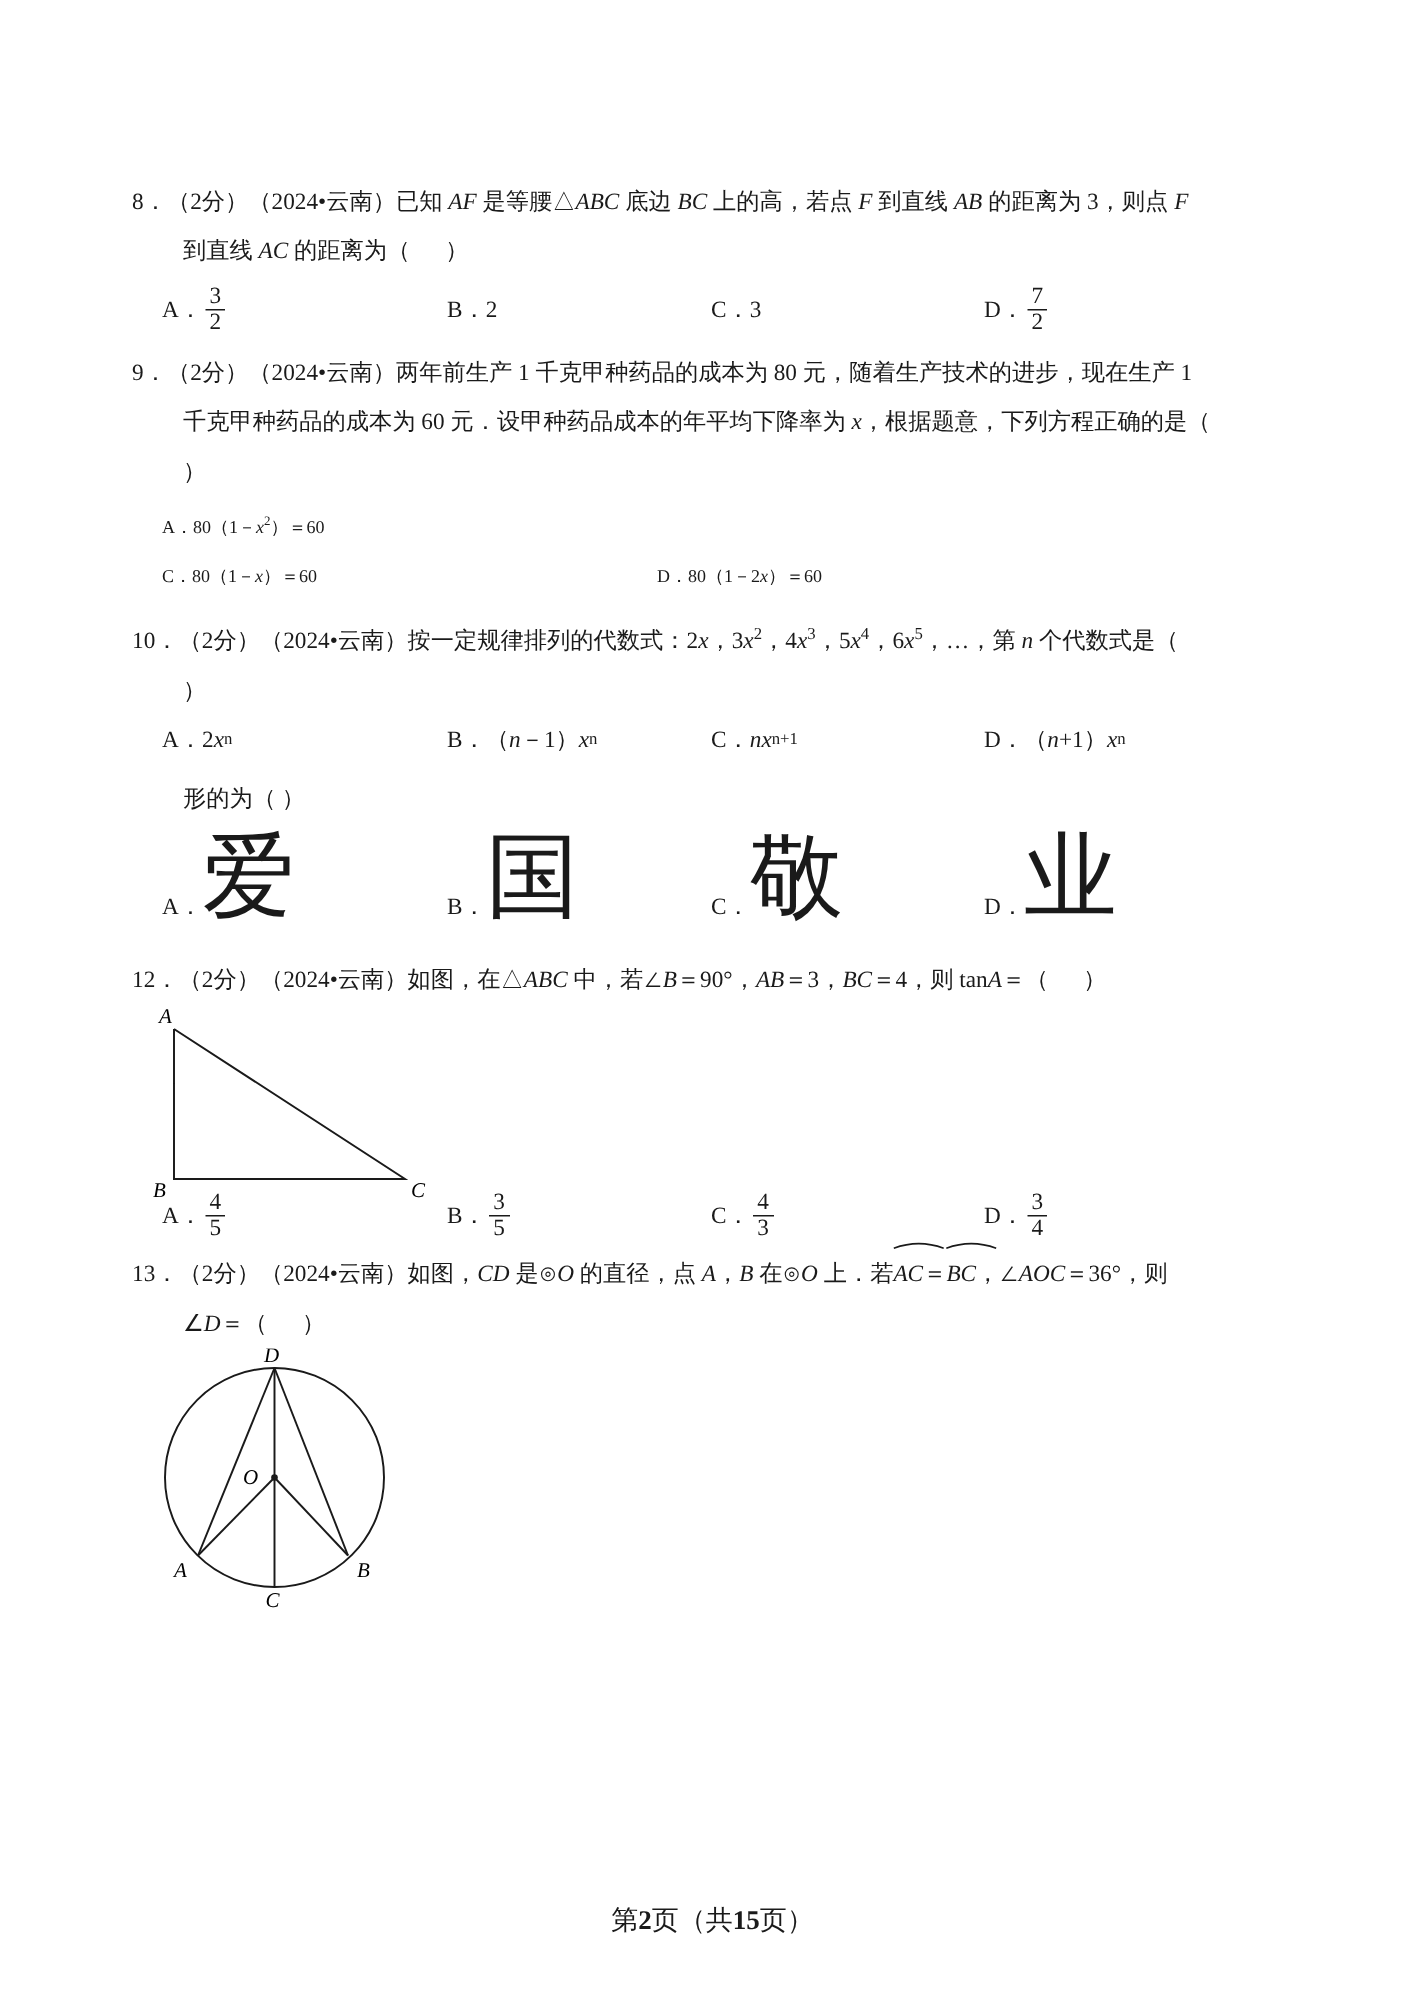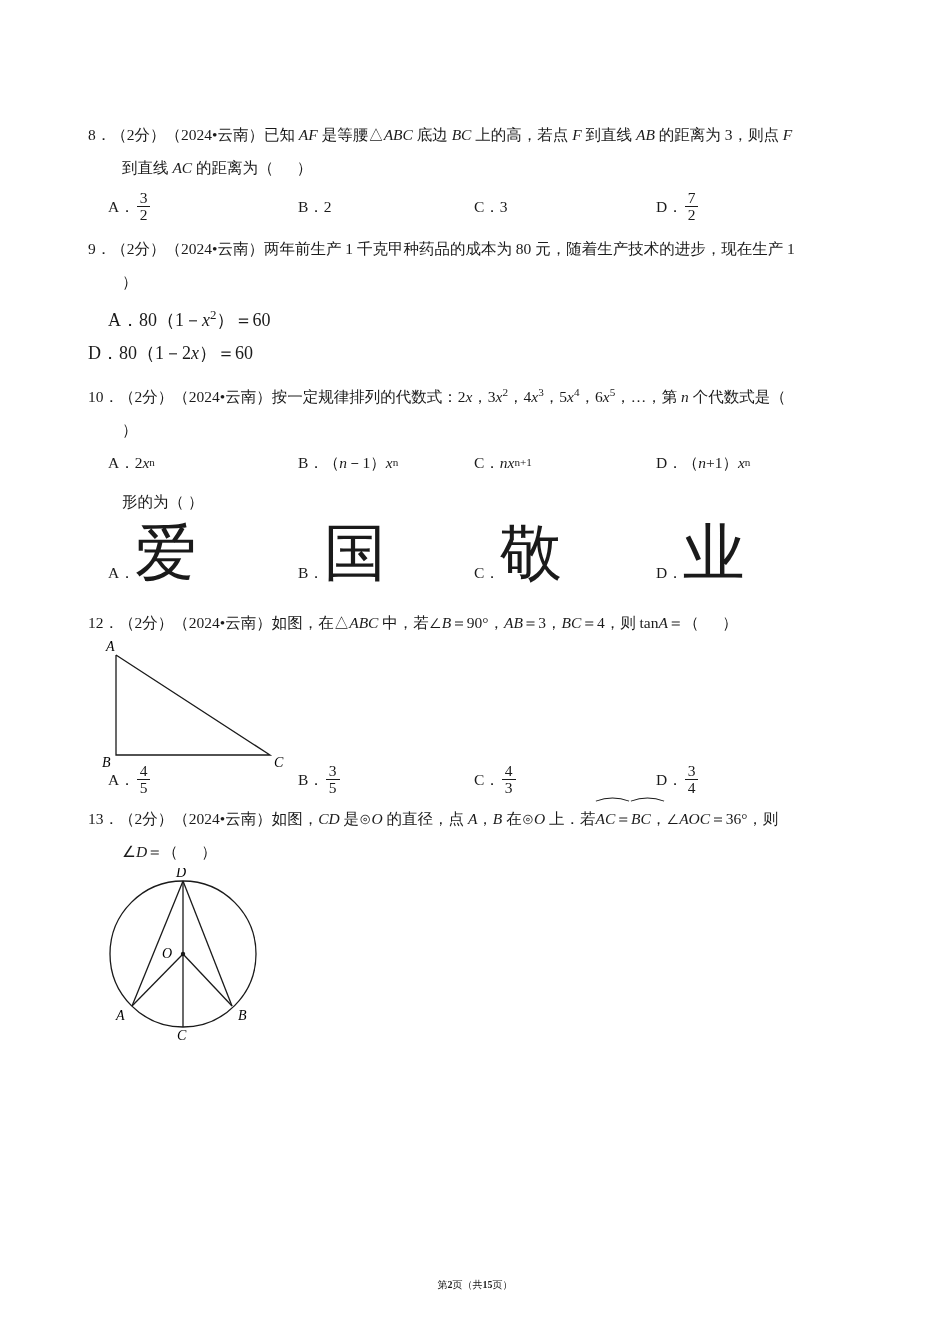--- a/index.html
+++ b/index.html
@@ -14,24 +14,24 @@
   .qline { font-size:15.5px; line-height:33px; }
   i.m { font-family:"Liberation Serif", serif; font-style:italic; }
   .indent { padding-left:34px; }
   .opts { display:flex; font-size:15.5px; line-height:33px; }
   .opts > div { display:flex; align-items:center; }
   .frac { display:inline-block; vertical-align:-0.55em; text-align:center; font-size:15.5px; line-height:1.05; margin:0 2px; }
   .frac .n { display:block; padding:0 3px; border-bottom:1px solid #1a1a1a; }
   .frac .d { display:block; padding:0 3px; }
   sup { font-size:0.72em; vertical-align:super; }
   .hanzi { font-family:"DejaVu Sans", sans-serif; font-size:62px; line-height:1; }
-  .footer { position:absolute; bottom:52px; left:0; width:950px; text-align:center; font-size:10px; }
+  .footer { position:absolute; bottom:52px; left:0; width:950px; text-align:center; font-size:18px; }
   .footer b { font-weight:bold; }
   .fig { position:relative; }
-  .two-col { display:flex; font-size:18px; line-height:33px; }
+  .two-col { display:flex; font-size:12px; line-height:33px; }
   .two-col .c1 { width:330px; }
   .hr-over { position:relative; display:inline-block; }
   .hr-over .arc { position:absolute; left:-1px; right:-1px; top:-7px; height:7px; }
 </style>
 </head>
 <body>
 
 <div class="page">
 
   <div class="q" style="padding-top:118px;">
@@ -62,25 +62,27 @@
             <span class="d">2</span>
           </span>
       </div>
     </div>
   </div>
 
   <div class="q" style="margin-top:8px;">
     <div class="qline">
       <span>9．</span><span>（2分）</span><span>（2024•云南）</span><span>两年前生产 1 千克甲种药品的成本为 80 元，随着生产技术的进步，现在生产 1</span>
     </div>
+    <div class="qline indent">千克甲种药品的成本为 60 元．设甲种药品成本的年平均下降率为 <i class="m">x</i>，根据题意，下列方程正确的是（</div>
     <div class="qline indent">）</div>
     <div class="two-col">
       <div class="c1" style="padding-left:20px;">A．80（1－<i class="m">x</i><sup>2</sup>）＝60</div>
     </div>
     <div class="two-col">
+      <div class="c1" style="padding-left:20px;">C．80（1－<i class="m">x</i>）＝60</div>
       <div>D．80（1－2<i class="m">x</i>）＝60</div>
     </div>
   </div>
 
   <div class="q" style="margin-top:6px;">
     <div class="qline">
       <span>10．</span><span>（2分）</span><span>（2024•云南）</span><span>按一定规律排列的代数式：2<i class="m">x</i>，3<i class="m">x</i><sup>2</sup>，4<i class="m">x</i><sup>3</sup>，5<i class="m">x</i><sup>4</sup>，6<i class="m">x</i><sup>5</sup>，…，第 <i class="m">n</i> 个代数式是（</span>
     </div>
     <div class="qline indent">）</div>
     <div class="opts">

